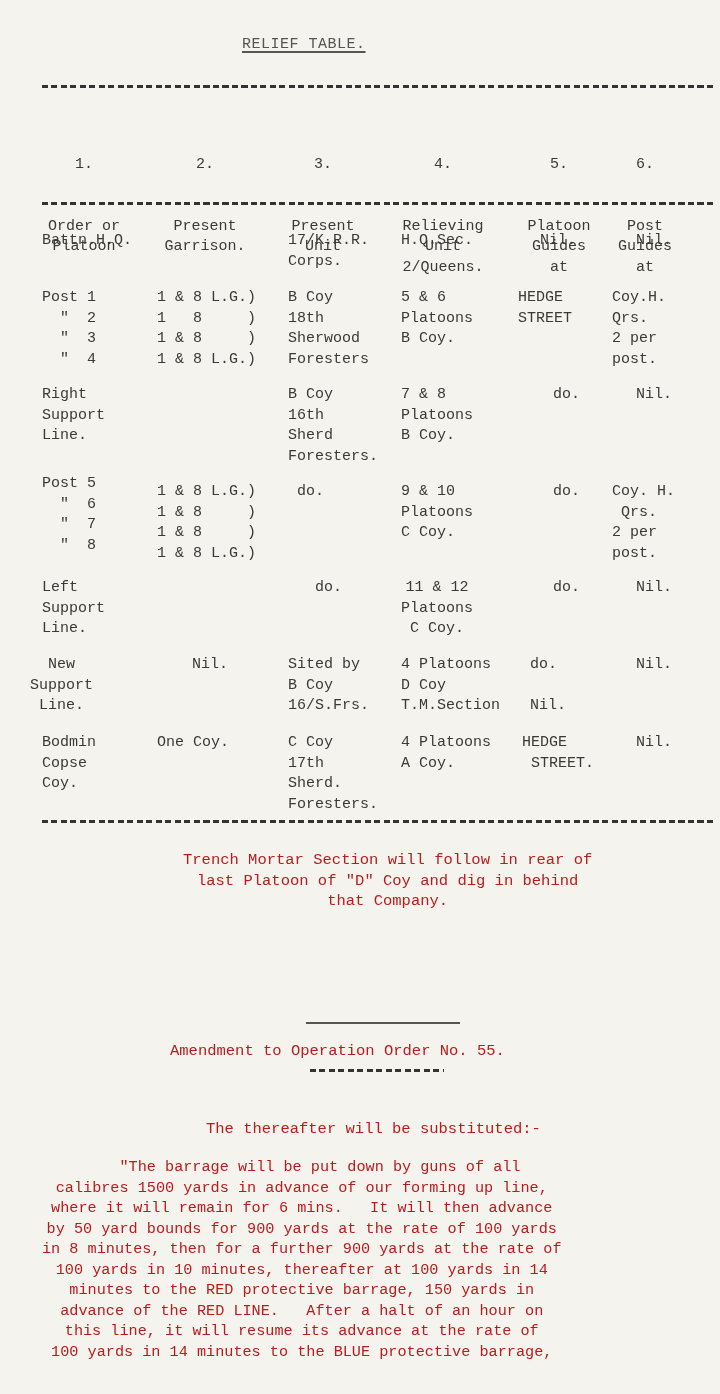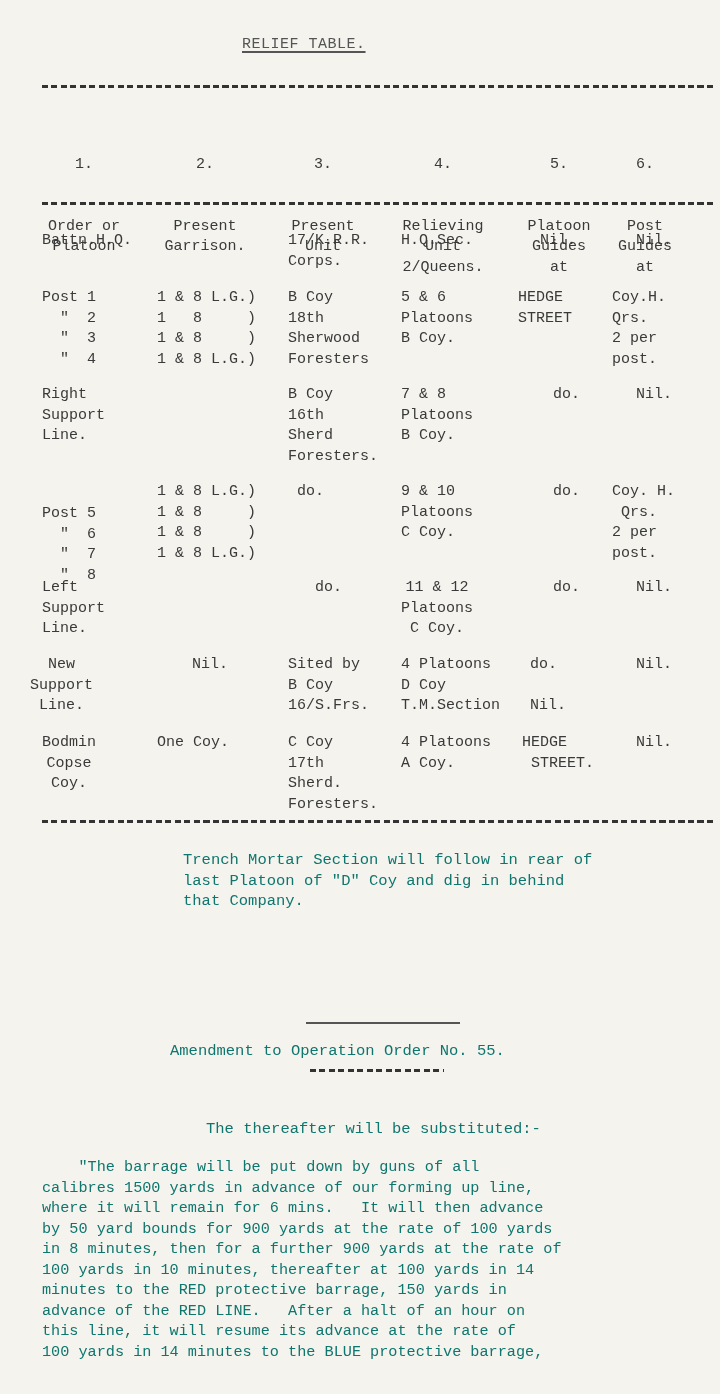--- a/index.html
+++ b/index.html
@@ -16,21 +16,21 @@
     font-size: 15px; letter-spacing: 0.5px;
     text-decoration: underline; text-decoration-thickness: 1.5px; text-underline-offset: 3px;
     color: #555;
   }
   .dashes {
     position: absolute; left: 42px; width: 672px; height: 3px;
     background-image: repeating-linear-gradient(90deg, #333 0 6px, transparent 6px 9.5px);
   }
   .cell { position: absolute; font-size: 15px; line-height: 20.5px; white-space: pre; }
   .hdr { text-align: center; }
-  .para { position: absolute; font-size: 15.5px; line-height: 20.5px; white-space: pre; color: #0f766e; }
+  .para { position: absolute; font-size: 15.5px; line-height: 20.5px; white-space: pre; color: #b91c1c; text-align: center; }
   .rule { position: absolute; height: 2px; background: #555; }
   .ul { text-decoration: underline; }
 </style>
 </head>
 <body>
 
 <div class="page">
 
   <div class="title">RELIEF TABLE.</div>
 
@@ -118,21 +118,21 @@
 Sherd
 Foresters.</div>
     <div class="cell" style="left:401px;top:385px;">7 &amp; 8
 Platoons
 B Coy.</div>
     <div class="cell" style="left:553px;top:385px;">do.</div>
     <div class="cell" style="left:636px;top:385px;">Nil.</div>
   </div>
 
   <div>
-    <div class="cell" style="left:42px;top:504px;">Post 5
+    <div class="cell" style="left:42px;top:474px;">Post 5
   "  6
   "  7
   "  8</div>
     <div class="cell" style="left:157px;top:482px;">1 &amp; 8 L.G.)
 1 &amp; 8     )
 1 &amp; 8     )
 1 &amp; 8 L.G.)</div>
     <div class="cell" style="left:288px;top:482px;"> do.</div>
     <div class="cell" style="left:401px;top:482px;">9 &amp; 10
 Platoons
@@ -168,21 +168,21 @@
     <div class="cell" style="left:401px;top:655px;">4 Platoons
 D Coy
 T.M.Section</div>
     <div class="cell" style="left:530px;top:655px;">do.
 
 Nil.</div>
     <div class="cell" style="left:636px;top:655px;">Nil.</div>
   </div>
 
   <div>
-    <div class="cell" style="left:42px;top:733px;text-align:center;">Bodmin
+    <div class="cell" style="left:42px;top:733px;">Bodmin
 Copse
 Coy.</div>
     <div class="cell" style="left:157px;top:733px;">One Coy.</div>
     <div class="cell" style="left:288px;top:733px;">C Coy
 17th
 Sherd.
 Foresters.</div>
     <div class="cell" style="left:401px;top:733px;">4 Platoons
 A Coy.</div>
     <div class="cell" style="left:522px;top:733px;">HEDGE

